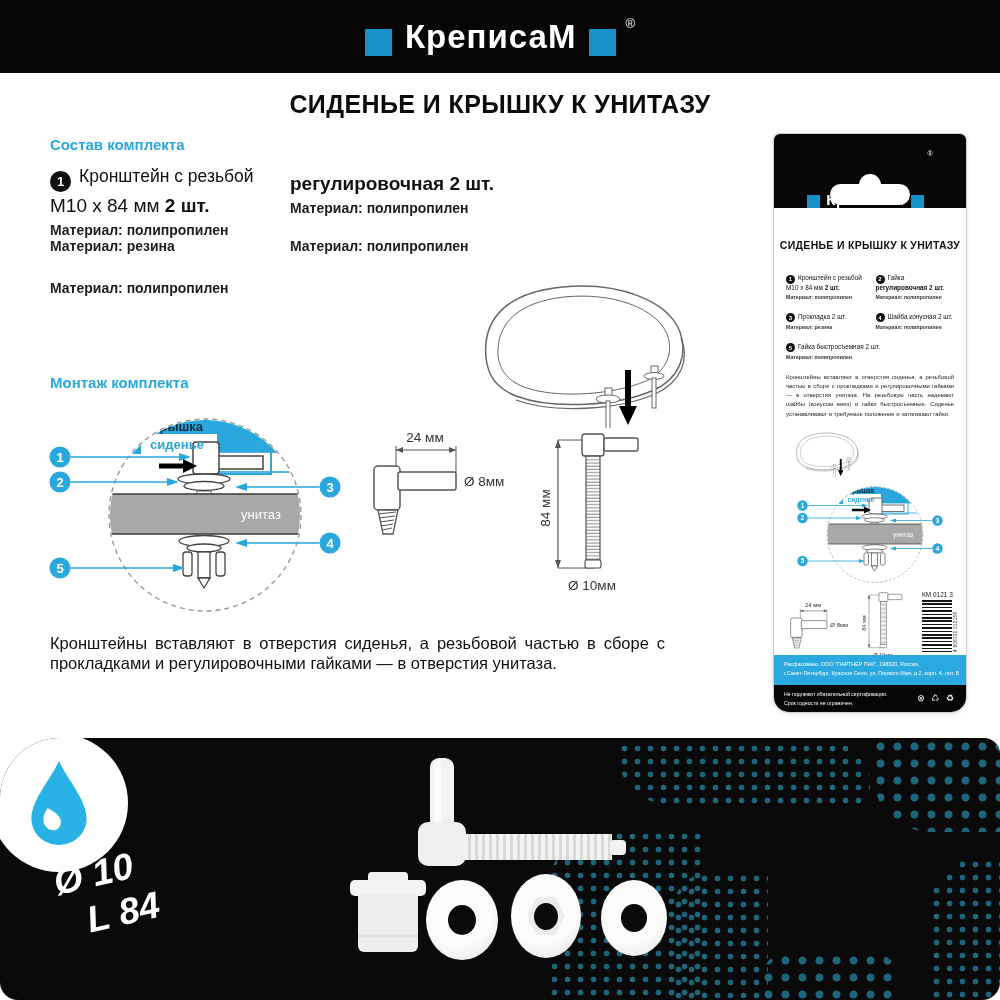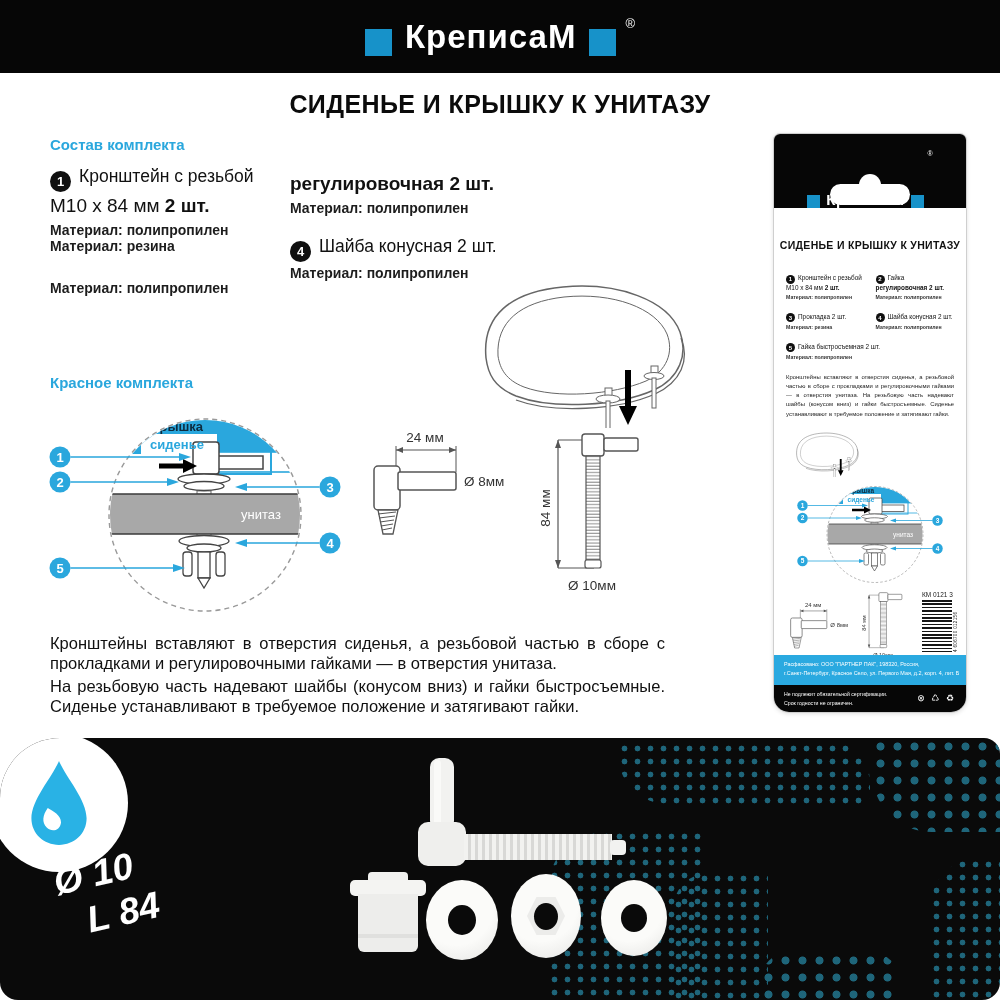--- a/index.html
+++ b/index.html
@@ -229,49 +229,47 @@
 <div class="kit-item main-item" style="left:290px; top:165px; width:225px;">
   <div class="spec allbold"><span>регулировочная</span> <b>2 шт.</b></div>
   <div class="mat">Материал: полипропилен</div>
 </div>
 
 <div class="kit-item main-item" style="left:50px; top:235px; width:245px;">
   <div class="mat">Материал: резина</div>
 </div>
 
 <div class="kit-item main-item" style="left:290px; top:235px; width:240px;">
-  <div><span class="badge">4</span><span class="iname"><span>Шайба конусная</span> <span>2 шт.</span></span></div>
   <div class="mat">Материал: полипропилен</div>
 </div>
 
 <div class="kit-item main-item" style="left:50px; top:277px; width:270px;">
   <div class="mat">Материал: полипропилен</div>
 </div>
 
 <svg style="position:absolute; left:458px; top:270px;" width="245" height="158">
   <use href="#sym-seat" width="245" height="158"></use>
 </svg>
 
-<div class="h-cyan" style="left:50px; top:374px;">Красное комплекта</div>
+<div class="h-cyan" style="left:50px; top:374px;">Монтаж комплекта</div>
 
 <svg style="position:absolute; left:45px; top:410px;" width="300" height="210">
   <use href="#sym-montage" width="300" height="210"></use>
 </svg>
 
 <svg style="position:absolute; left:368px; top:428px;" width="145" height="110">
   <use href="#sym-dim1" width="145" height="110"></use>
 </svg>
 
 <svg style="position:absolute; left:536px; top:430px;" width="112" height="168">
   <use href="#sym-dim2" width="112" height="168"></use>
 </svg>
 
 <div class="desc">
   <p>Кронштейны вставляют в отверстия сиденья, а резьбовой частью в сборе с прокладками и регулировочными гайками — в отверстия унитаза.</p>
-  <p>На резьбовую часть надевают шайбы (конусом вниз) и гайки быстросъемные. Сиденье устанавливают в требуемое положение и затягивают гайки.</p>
 </div>
 
 <div class="card">
   <div class="card-head">
     <div class="logo small">
       <span class="sq"></span>
       <span class="brand">КреписаМ</span>
       <span class="sq"></span>
       <span class="tm">®</span>
     </div>

